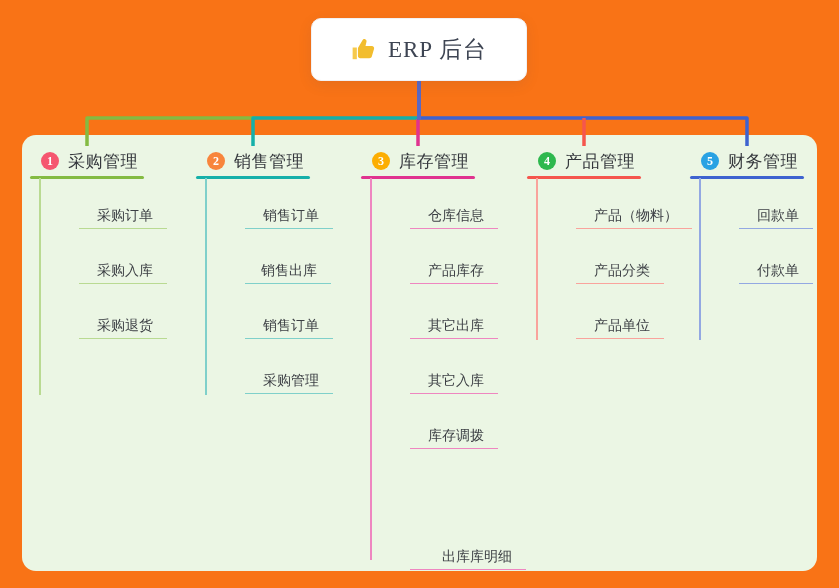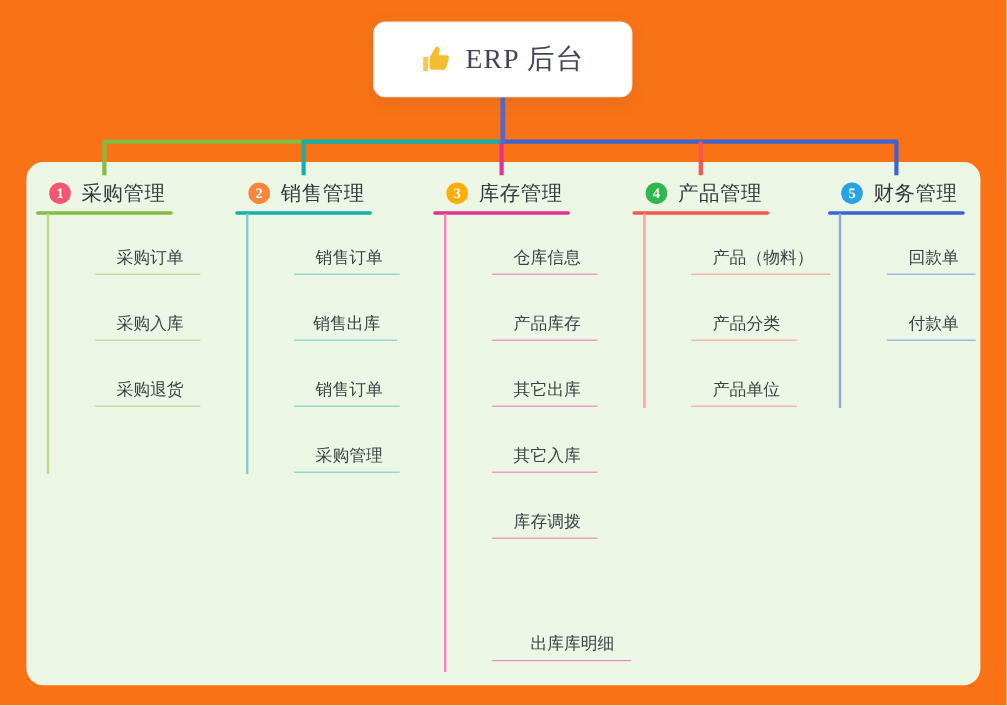--- a/index.html
+++ b/index.html
@@ -91,21 +91,21 @@
           <span class="b-badge" style="background: rgb(252, 174, 2);">3</span>
           <span class="b-label">库存管理</span>
         </div>
         <div class="b-underline" style="background: rgb(224, 51, 143);"></div>
         <div class="b-vline" style="background: rgb(238, 134, 192); height: 382px;"></div>
         <div class="b-item" style="top: 53px; border-bottom-color: rgb(238, 134, 192);">仓库信息</div>
         <div class="b-item" style="top: 108px; border-bottom-color: rgb(238, 134, 192);">产品库存</div>
         <div class="b-item" style="top: 163px; border-bottom-color: rgb(238, 134, 192);">其它出库</div>
         <div class="b-item" style="top: 218px; border-bottom-color: rgb(238, 134, 192);">其它入库</div>
         <div class="b-item" style="top: 273px; border-bottom-color: rgb(238, 134, 192);">库存调拨</div>
-        <div class="b-item" style="top: 375px; border-bottom-color: rgb(238, 134, 192); padding-left: 32px;">出库库明细</div>
+        <div class="b-item" style="top: 394px; border-bottom-color: rgb(238, 134, 192); padding-left: 32px;">出库库明细</div>
       </div>
       <div class="branch" style="left: 527px;">
         <div class="b-header">
           <span class="b-badge" style="background: rgb(46, 184, 78);">4</span>
           <span class="b-label">产品管理</span>
         </div>
         <div class="b-underline" style="background: rgb(245, 86, 77);"></div>
         <div class="b-vline" style="background: rgb(249, 163, 156); height: 162px;"></div>
         <div class="b-item" style="top: 53px; border-bottom-color: rgb(249, 163, 156);">产品（物料）</div>
         <div class="b-item" style="top: 108px; border-bottom-color: rgb(249, 163, 156);">产品分类</div>

